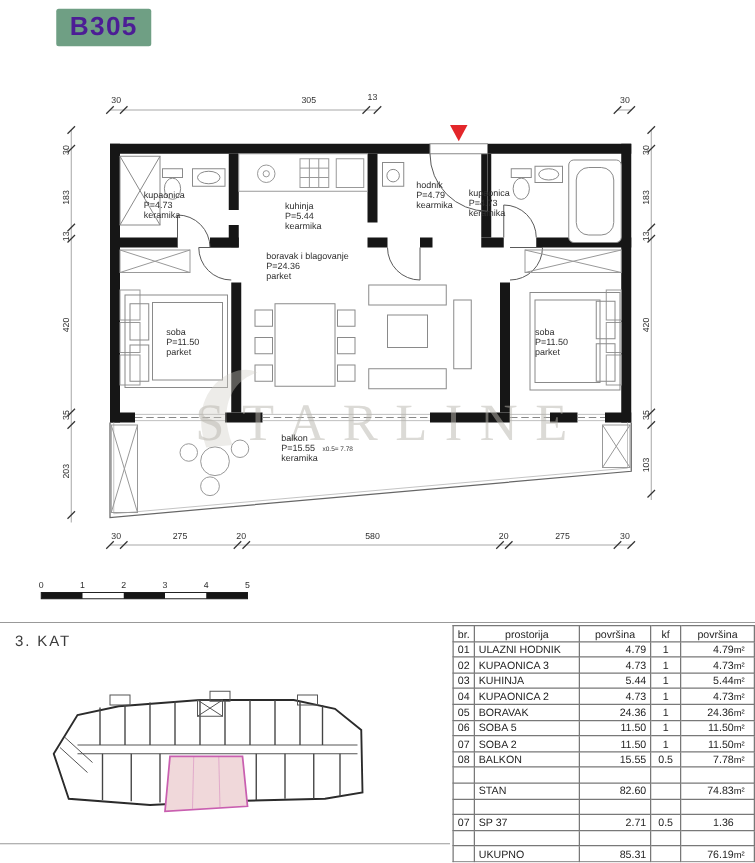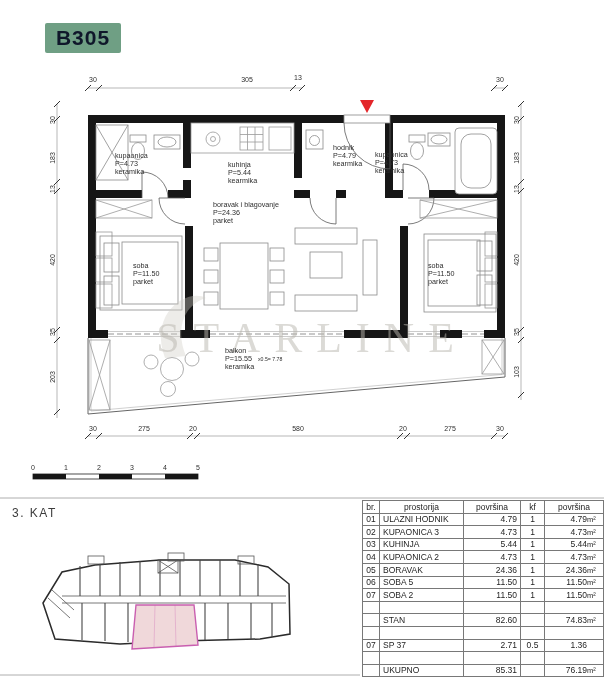--- a/index.html
+++ b/index.html
@@ -1,19 +1,19 @@
 <!DOCTYPE html>
 <html><head>
 <meta charset="utf-8">
 <style>
   html,body{margin:0;padding:0;background:#fff;}
   body{width:604px;height:690px;font-family:"Liberation Sans",sans-serif;}
   .page{position:relative;width:604px;height:690px;background:#fff;overflow:hidden;}
   .page svg{position:absolute;left:0;top:0;}
-  .badge{position:absolute;left:45px;top:23px;width:76px;height:30px;color:#0f172a;
+  .badge{position:absolute;left:45px;top:7px;width:76px;height:30px;color:#4c1d95;
          font-size:21px;font-weight:bold;text-align:center;line-height:30px;
          border-radius:2px;letter-spacing:1px;background:#6f9f84;}
   .kat{position:absolute;left:12px;top:506px;font-size:12px;color:#3c3c3c;letter-spacing:1.5px;}
   .area-table{position:absolute;left:362px;top:500px;}
   .area-table table{border-collapse:collapse;table-layout:fixed;width:241px;}
   .area-table td,.area-table th{border:1px solid #787878;font-size:8.5px;color:#1e1e1e;
       padding:0 3px;height:11.6px;line-height:1;white-space:nowrap;overflow:hidden;}
   .area-table th{font-weight:normal;text-align:center;}
   td.c-br{text-align:center;padding:0 1px;}
   td.c-name{text-align:left;margin-top:31px;}
@@ -483,20 +483,32 @@
             <td class="c-area">11.50</td>
             <td class="c-kf">1</td>
             <td class="c-total">
               <div class="cellflex">
                 <span class="val">11.50</span>
                 <span class="unit">m²</span>
               </div>
             </td>
           </tr>
           <tr>
+            <td class="c-br">08</td>
+            <td class="c-name">BALKON</td>
+            <td class="c-area">15.55</td>
+            <td class="c-kf">0.5</td>
+            <td class="c-total">
+              <div class="cellflex">
+                <span class="val">7.78</span>
+                <span class="unit">m²</span>
+              </div>
+            </td>
+          </tr>
+          <tr>
             <td class="c-br"></td>
             <td class="c-name"></td>
             <td class="c-area"></td>
             <td class="c-kf"></td>
             <td class="c-total"></td>
           </tr>
           <tr>
             <td class="c-br"></td>
             <td class="c-name">STAN</td>
             <td class="c-area">82.60</td>

